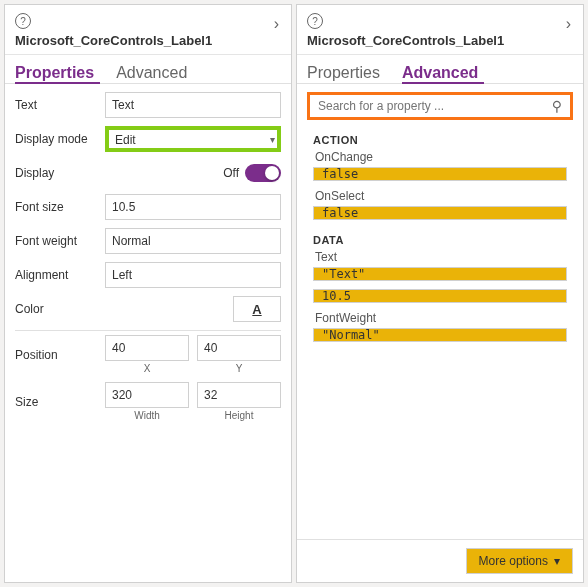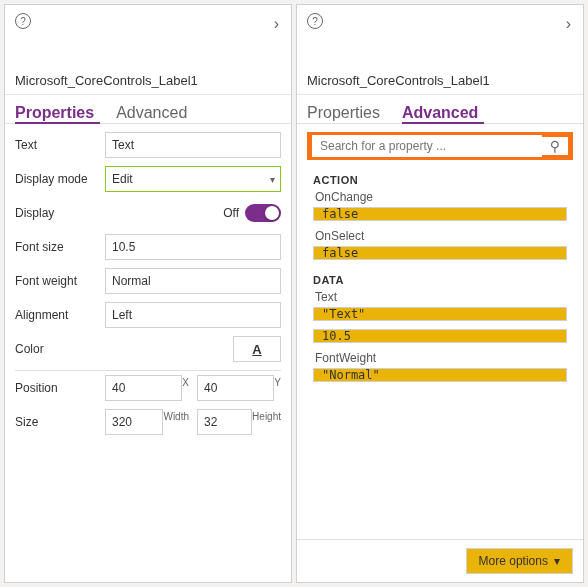--- a/index.html
+++ b/index.html
@@ -47,23 +47,22 @@
       align-items: center;
       justify-content: center;
       font-size: 10px;
       color: #666;
       margin-bottom: 4px;
       cursor: pointer;
     }
 
     .panel-title {
       font-size: 13px;
-      font-weight: 400;
-      color: #333;
-      margin-top: 40px;
+      font-weight: 700;
+      color: #333;
     }
 
     .chevron-icon {
       color: #666;
       font-size: 16px;
       cursor: pointer;
       padding: 2px;
     }
 
     .tabs {
@@ -124,21 +123,21 @@
     }
 
     .select-wrapper {
       position: relative;
       width: 100%;
     }
 
     .select-field {
       width: 100%;
       padding: 3px 24px 3px 6px;
-      border: 1px solid #84cc16;
+      border: 4px solid #84cc16;
       font-size: 12px;
       background: #fff;
       color: #333;
       height: 26px;
       appearance: none;
       cursor: pointer;
     }
 
     .select-arrow {
       position: absolute;
@@ -184,20 +183,21 @@
     }
 
     .two-fields {
       display: flex;
       gap: 8px;
       flex: 1;
     }
 
     .field-group {
       display: flex;
+      flex-direction: column;
       flex: 1;
     }
 
     .field-sub-label {
       font-size: 10px;
       color: #666;
       text-align: center;
       margin-top: 2px;
     }
 
@@ -220,21 +220,21 @@
       color: #333;
       cursor: pointer;
       background: #fff;
       text-decoration: underline;
     }
 
     
     .search-box {
       display: flex;
       align-items: center;
-      border: 5px solid #f97316;
+      border: 3px solid #f97316;
       margin: 8px 10px;
       height: 28px;
     }
 
     .search-input {
       flex: 1;
       border: none;
       padding: 4px 8px;
       font-size: 12px;
       outline: none;

